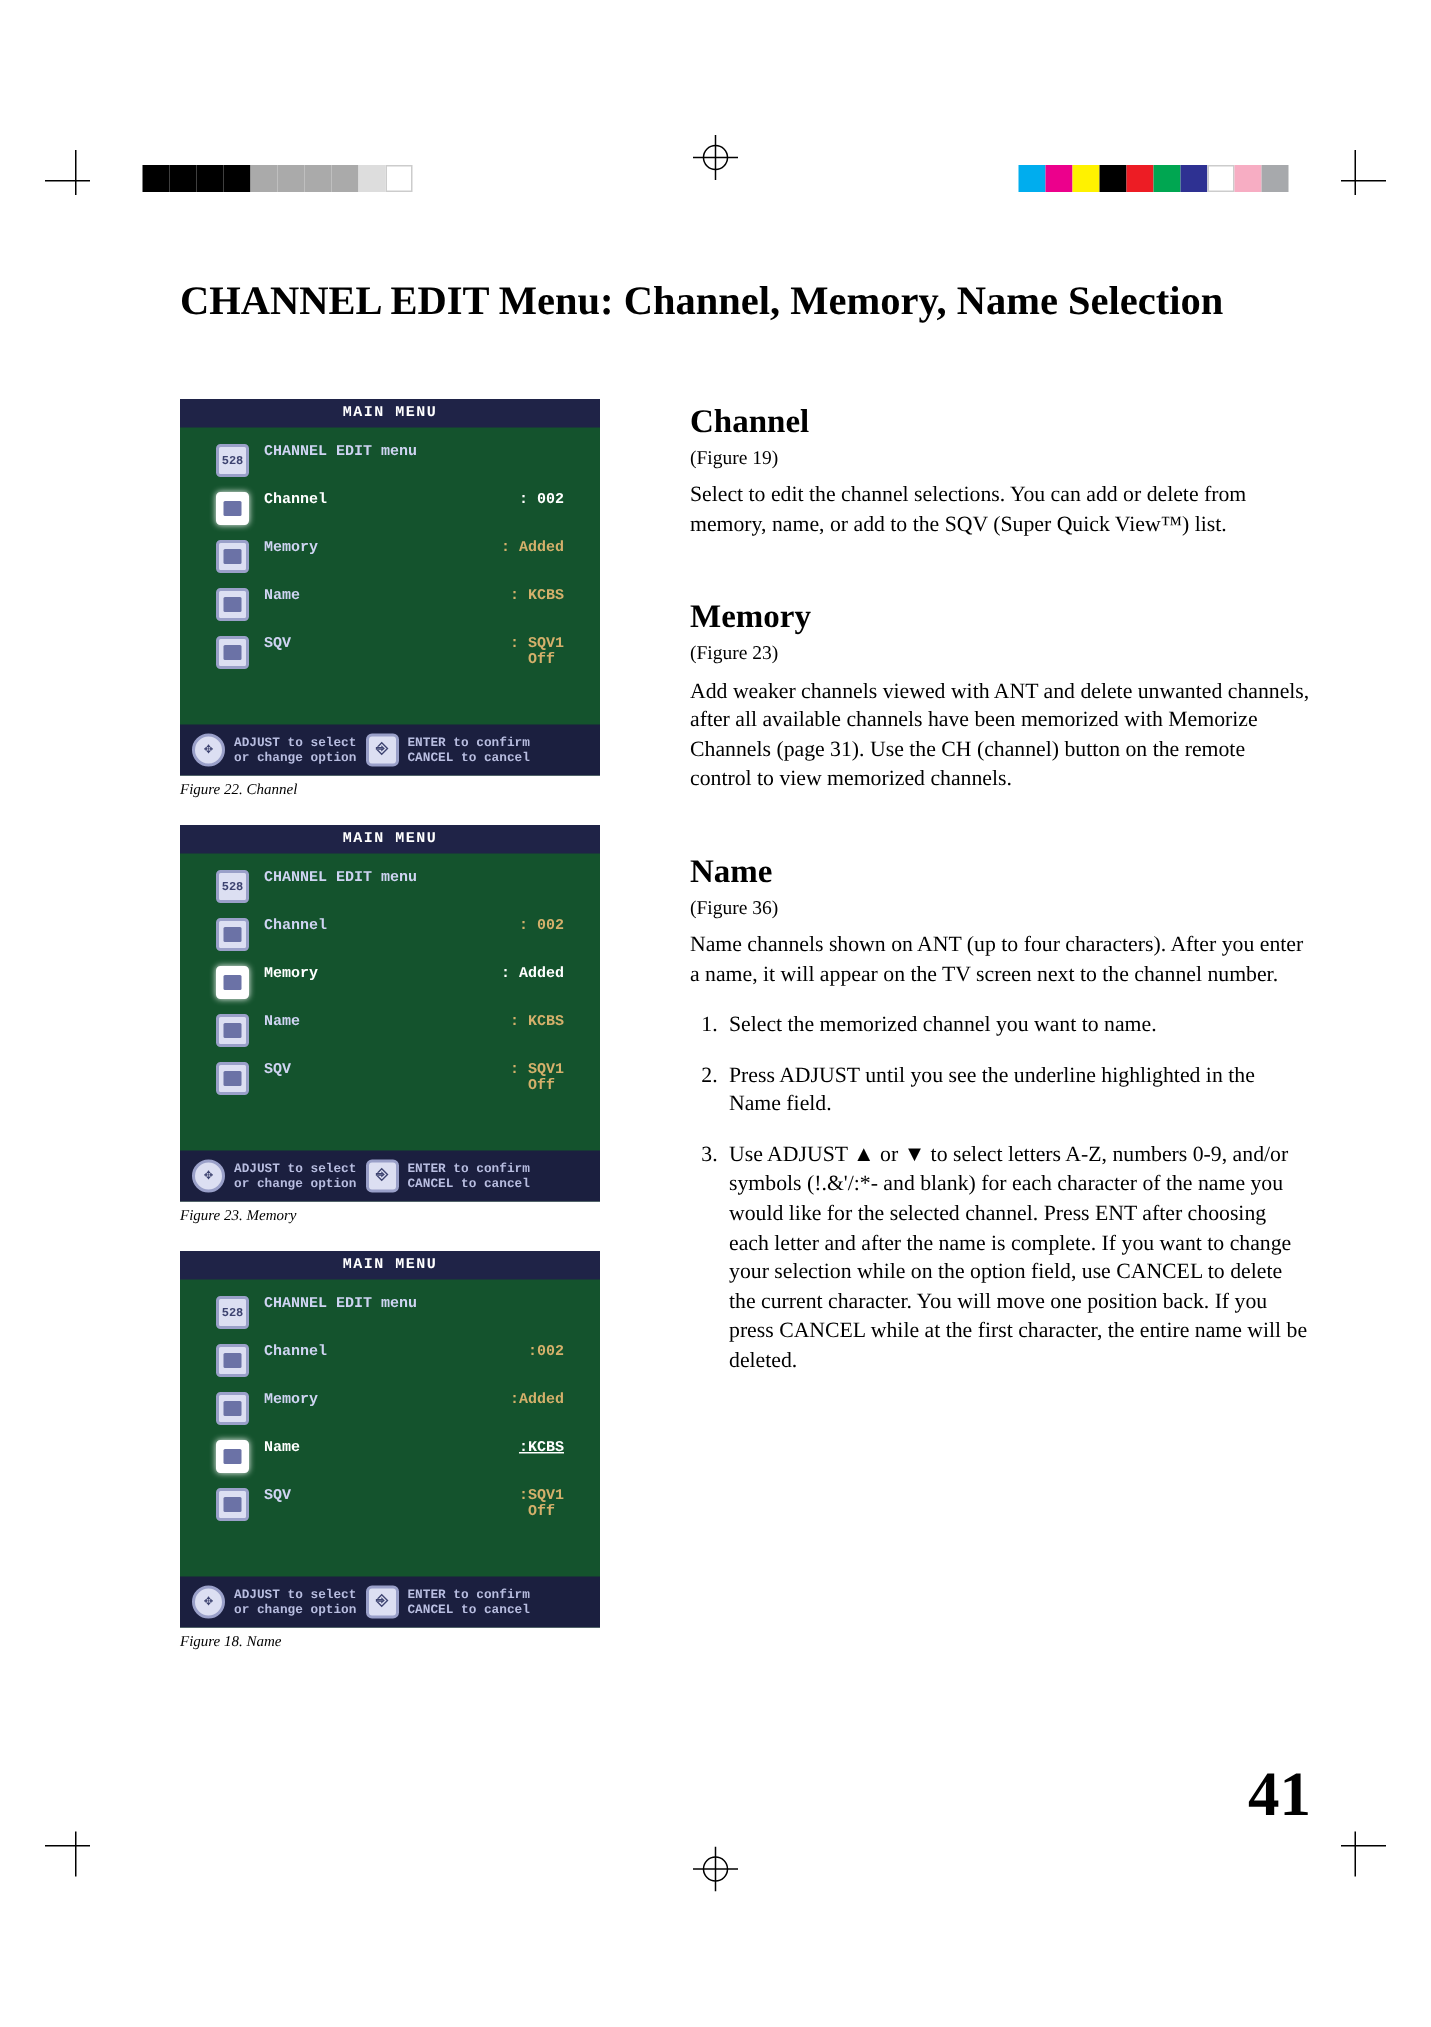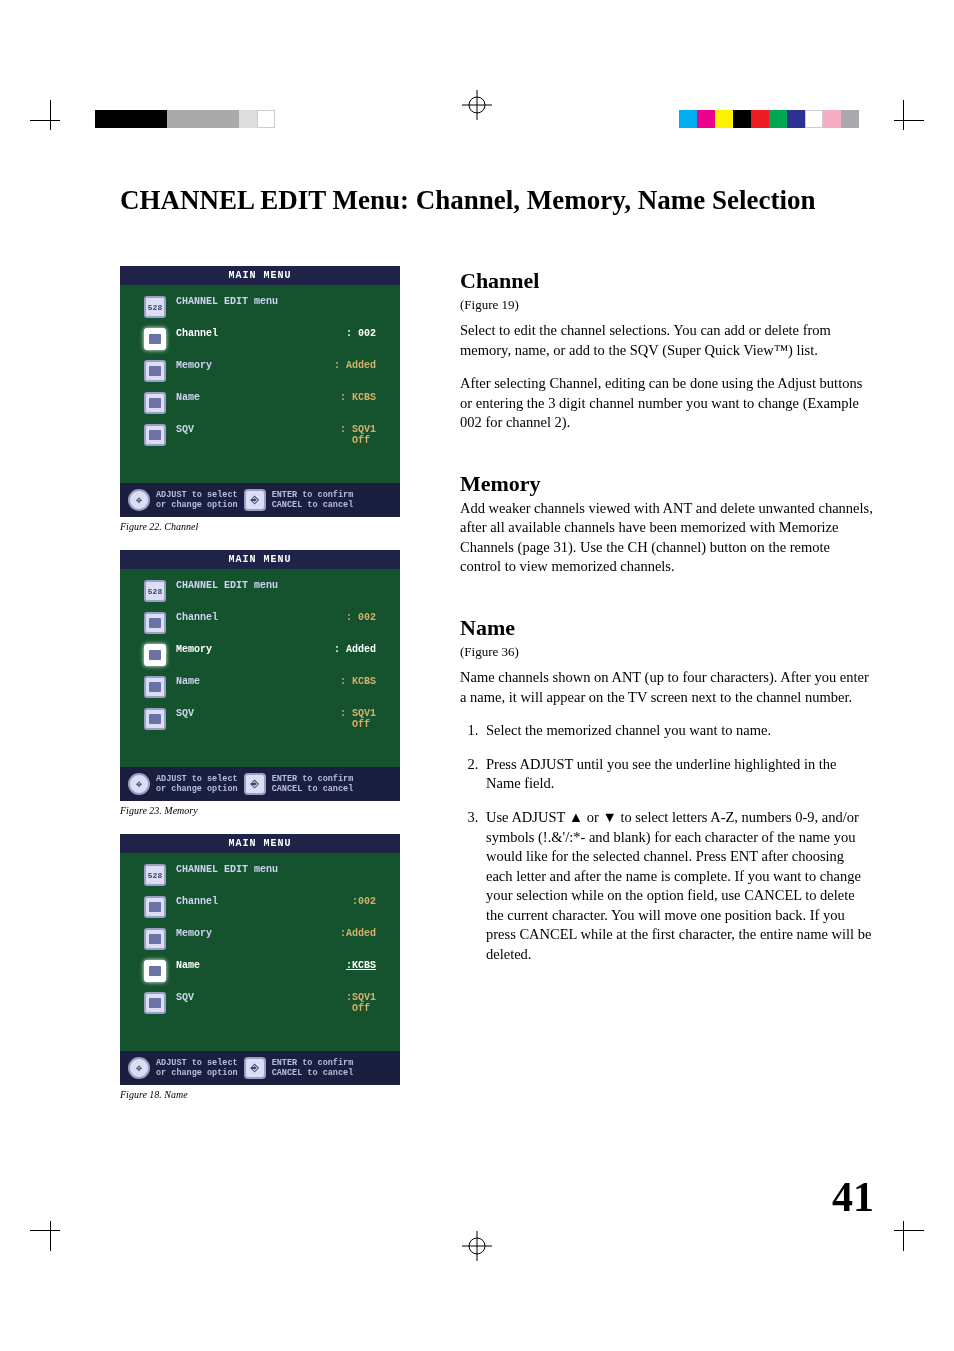--- a/index.html
+++ b/index.html
@@ -281,23 +281,23 @@
         </div>
       </div>
       <div class="fig-cap">Figure 18.  Name</div>
 
     </div>
 
     <div class="right-col">
       <h2>Channel</h2>
       <div class="fig-ref">(Figure 19)</div>
       <div class="para">Select to edit the channel selections.  You can add or delete from memory, name, or add to the SQV (Super Quick View™) list.</div>
-      <div class="para">After selecting Channel, editing can be done using the Adjust buttons or entering the 3 digit channel number you want to change (Example 002 for channel 2).</div>
 
       <h2 class="sp">Memory</h2>
+      <div class="fig-ref">(Figure 23)</div>
       <div class="para">Add weaker channels viewed with ANT and delete unwanted channels, after all available channels have been memorized with Memorize Channels (page 31).  Use the CH (channel) button on the remote control to view memorized channels.</div>
 
       <h2 class="sp">Name</h2>
       <div class="fig-ref">(Figure 36)</div>
       <div class="para">Name channels shown on ANT (up to four characters).  After you enter a name, it will appear on the TV screen next to the channel number.</div>
       <ol class="ol">
         <li>Select the memorized channel you want to name.</li>
         <li>Press ADJUST until you see the underline highlighted in the Name field.</li>
         <li><span>Use ADJUST </span><span class="arrow">▲</span><span> or </span><span class="arrow">▼</span><span> to select letters A-Z, numbers 0-9, and/or symbols (!.&amp;'/:*- and blank) for each character of the name you would like for the selected channel.  Press ENT after choosing each letter and after the name is complete. If you want to change your selection while on the option field, use CANCEL to delete the current character. You will move one position back.  If you press CANCEL while at the first character, the entire name will be deleted.</span></li>
       </ol>

